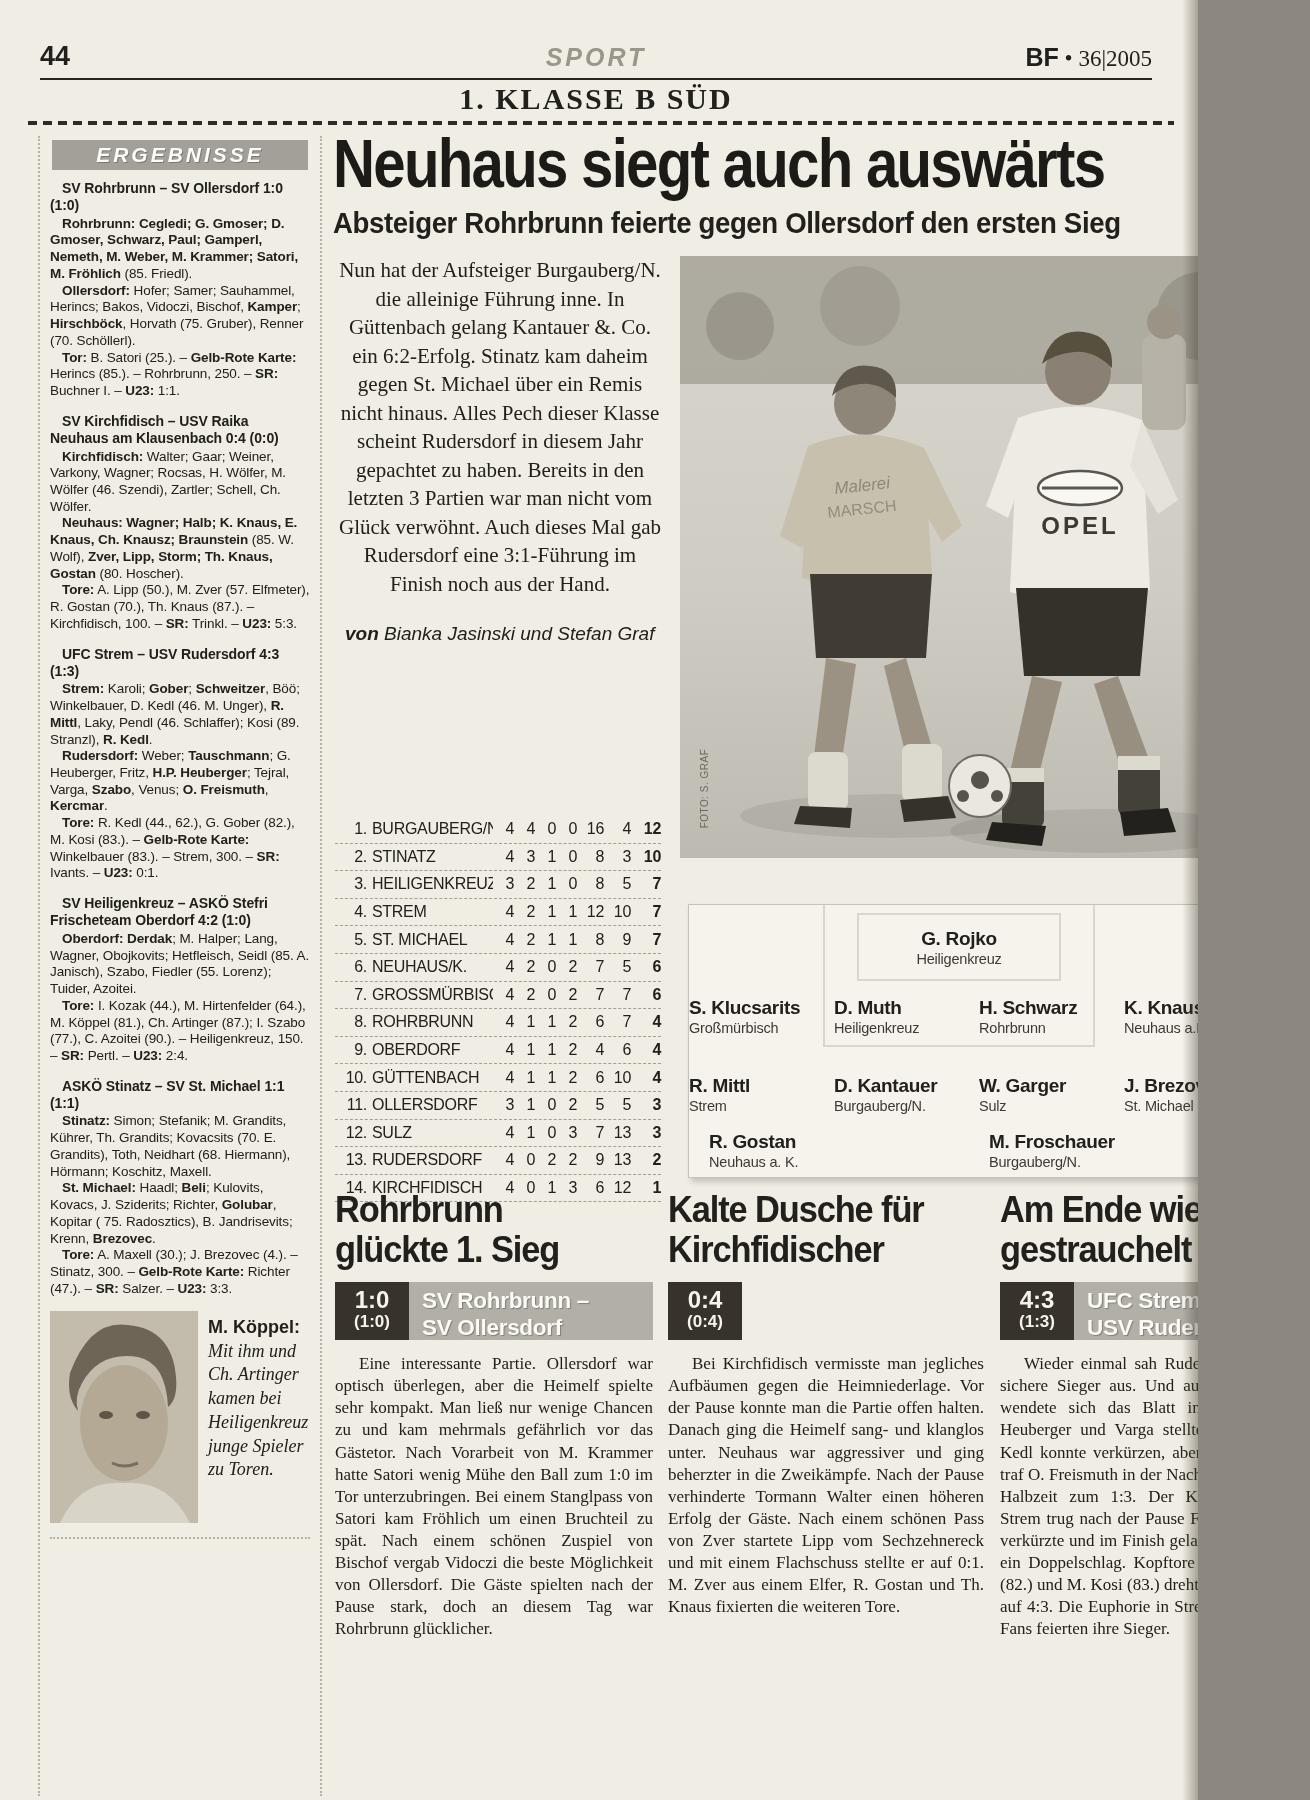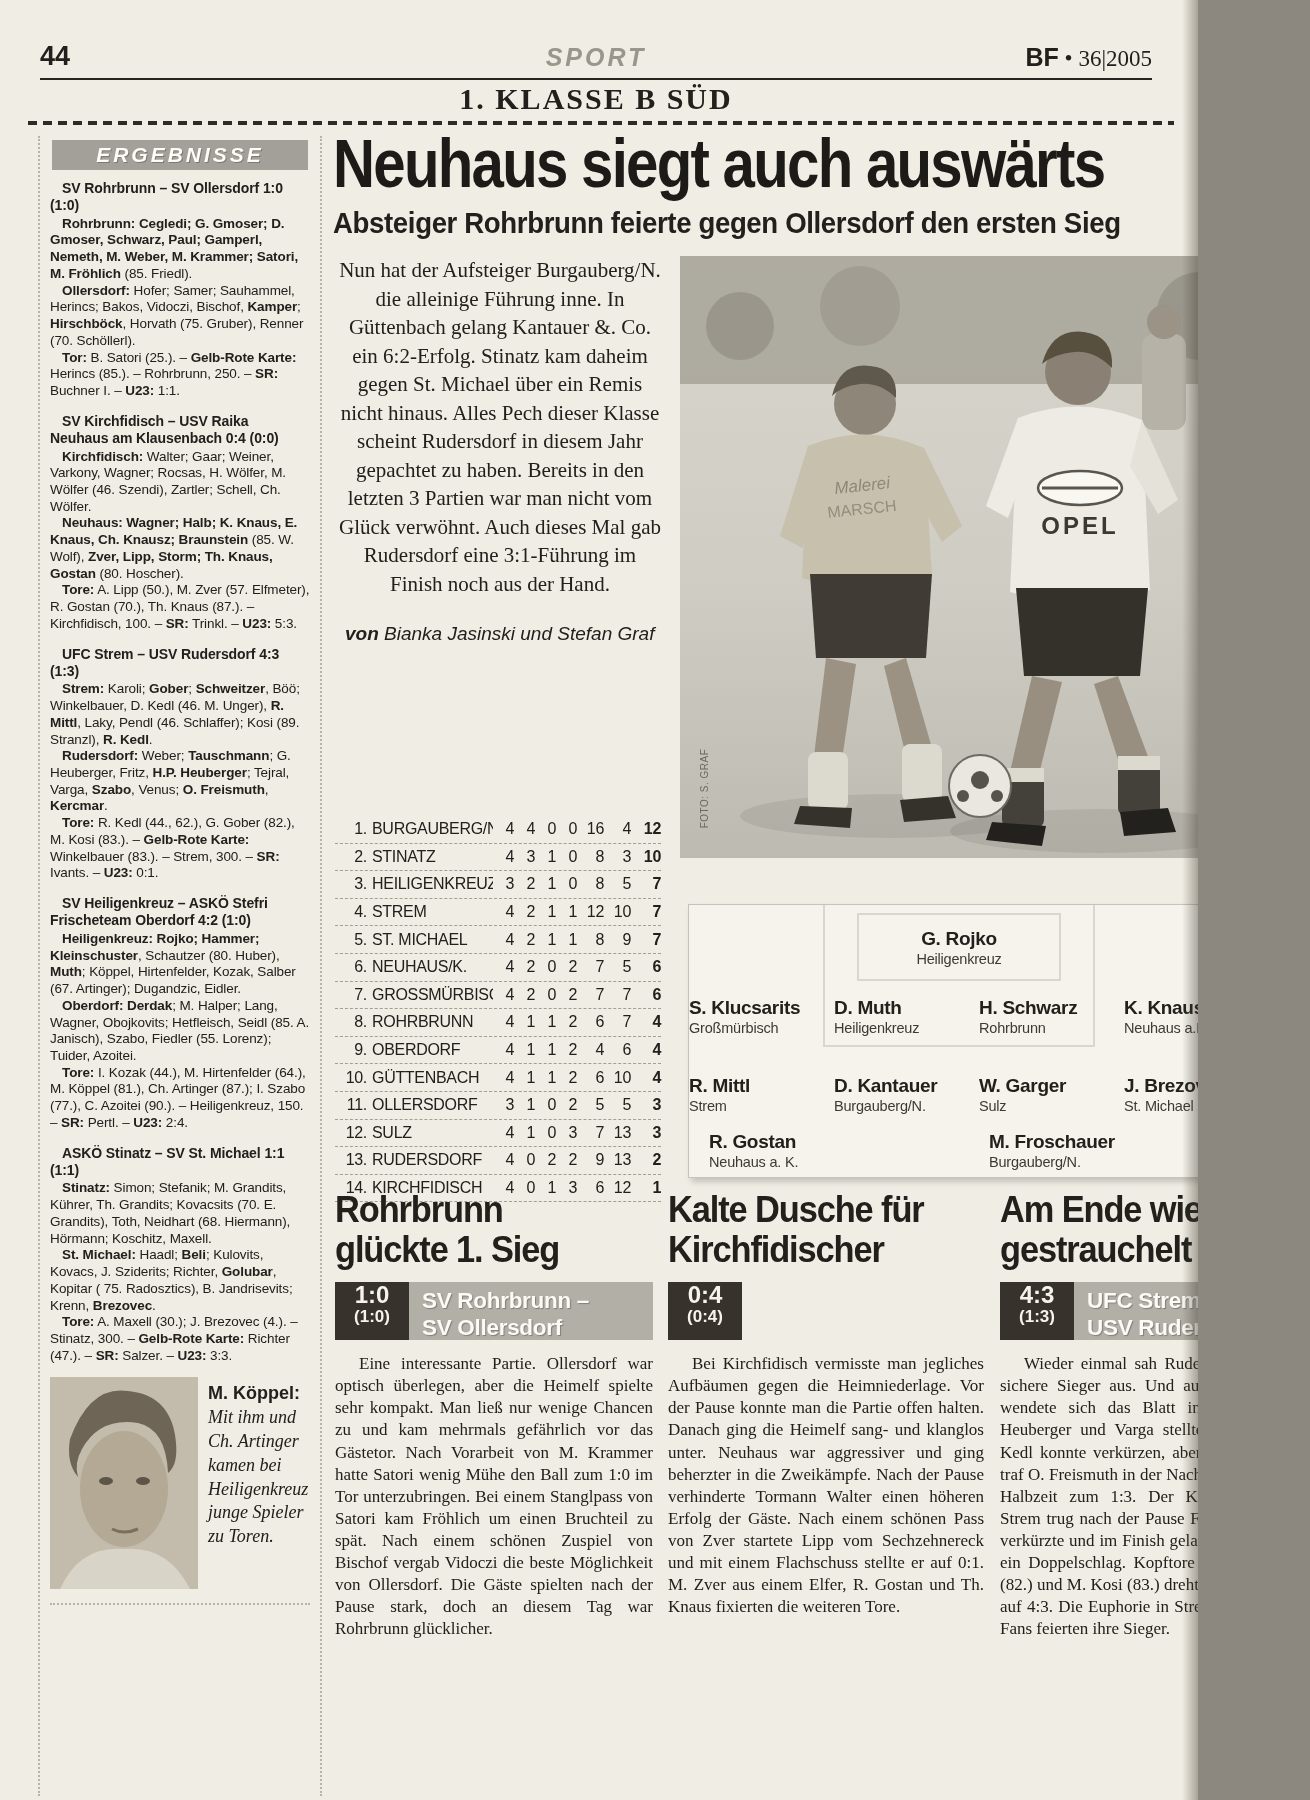--- a/index.html
+++ b/index.html
@@ -76,21 +76,21 @@
   .tow-row .slot{flex:1;}
   .tow-r2{top:92px;} .tow-r3{top:170px;}
   .tow-a1{position:absolute;left:20px;top:226px;width:220px;}
   .tow-a2{position:absolute;left:300px;top:226px;width:240px;}
   
   .article{position:absolute;top:1190px;}
   .art1{left:335px;width:318px;} .art2{left:668px;width:316px;} .art3{left:1000px;width:302px;}
   .art-head{font-size:37px;font-weight:800;letter-spacing:-1.2px;line-height:1.07;
             transform:scaleX(.93);transform-origin:left top;white-space:nowrap;}
   .scorebox{margin-top:13px;display:flex;height:58px;}
-  .score-left{width:74px;flex:none;background:#37332c;color:#f5f3ec;text-align:center;box-sizing:border-box;}
+  .score-left{width:74px;flex:none;background:#37332c;color:#f5f3ec;text-align:center;padding-top:5px;box-sizing:border-box;}
   .score-left .s1{font-size:24px;font-weight:800;line-height:1.05;}
   .score-left .s2{font-size:17px;font-weight:800;}
   .score-right{flex:1;background:#b2afa7;color:#fbfaf5;font-weight:800;font-size:22.5px;line-height:1.2;
             padding:5px 0 0 13px;letter-spacing:-0.3px;text-shadow:1px 1px 1px rgba(0,0,0,.28);}
   .art-body{margin:13px 0 0 0;font-family:"Liberation Serif",serif;font-size:17px;line-height:1.3;
             text-align:justify;text-indent:24px;}
 </style>
 </head>
 <body>
 
@@ -121,21 +121,20 @@
       <p><span></span><span class="b">Tore:</span><span> A. Lipp (50.), M. Zver (57. Elfmeter), R. Gostan (70.), Th. Knaus (87.). – Kirchfidisch, 100. – </span><span class="b">SR:</span><span> Trinkl. – </span><span class="b">U23:</span><span> 5:3.</span></p>
     </div>
     <div class="match">
       <div class="mtitle">UFC Strem – USV Rudersdorf 4:3 (1:3)</div>
       <p><span></span><span class="b">Strem:</span><span> Karoli; </span><span class="b">Gober</span><span>; </span><span class="b">Schweitzer</span><span>, Böö; Winkelbauer, D. Kedl (46. M. Unger), </span><span class="b">R. Mittl</span><span>, Laky, Pendl (46. Schlaffer); Kosi (89. Stranzl), </span><span class="b">R. Kedl</span><span>.</span></p>
       <p><span></span><span class="b">Rudersdorf:</span><span> Weber; </span><span class="b">Tauschmann</span><span>; G. Heuberger, Fritz, </span><span class="b">H.P. Heuberger</span><span>; Tejral, Varga, </span><span class="b">Szabo</span><span>, Venus; </span><span class="b">O. Freismuth</span><span>, </span><span class="b">Kercmar</span><span>.</span></p>
       <p><span></span><span class="b">Tore:</span><span> R. Kedl (44., 62.), G. Gober (82.), M. Kosi (83.). – </span><span class="b">Gelb-Rote Karte:</span><span> Winkelbauer (83.). – Strem, 300. – </span><span class="b">SR:</span><span> Ivants. – </span><span class="b">U23:</span><span> 0:1.</span></p>
     </div>
     <div class="match">
       <div class="mtitle">SV Heiligenkreuz – ASKÖ Stefri Frischeteam Oberdorf 4:2 (1:0)</div>
-      <p><span></span><span class="b">Heiligenkreuz: Rojko; Hammer; Kleinschuster</span><span>, Schautzer (80. Huber), </span><span class="b">Muth</span><span>; Köppel, Hirtenfelder, Kozak, Salber (67. Artinger); Dugandzic, Eidler.</span></p>
       <p><span></span><span class="b">Oberdorf: Derdak</span><span>; M. Halper; Lang, Wagner, Obojkovits; Hetfleisch, Seidl (85. A. Janisch), Szabo, Fiedler (55. Lorenz); Tuider, Azoitei.</span></p>
       <p><span></span><span class="b">Tore:</span><span> I. Kozak (44.), M. Hirtenfelder (64.), M. Köppel (81.), Ch. Artinger (87.); I. Szabo (77.), C. Azoitei (90.). – Heiligenkreuz, 150. – </span><span class="b">SR:</span><span> Pertl. – </span><span class="b">U23:</span><span> 2:4.</span></p>
     </div>
     <div class="match">
       <div class="mtitle">ASKÖ Stinatz – SV St. Michael 1:1 (1:1)</div>
       <p><span></span><span class="b">Stinatz:</span><span> Simon; Stefanik; M. Grandits, Kührer, Th. Grandits; Kovacsits (70. E. Grandits), Toth, Neidhart (68. Hiermann), Hörmann; Koschitz, Maxell.</span></p>
       <p><span></span><span class="b">St. Michael:</span><span> Haadl; </span><span class="b">Beli</span><span>;  Kulovits, Kovacs, J. Sziderits; Richter, </span><span class="b">Golubar</span><span>, Kopitar ( 75. Radosztics), B. Jandrisevits;  Krenn, </span><span class="b">Brezovec</span><span>.</span></p>
       <p><span></span><span class="b">Tore:</span><span> A. Maxell (30.); J. Brezovec (4.). – Stinatz, 300. –  </span><span class="b">Gelb-Rote Karte:</span><span> Richter (47.). – </span><span class="b">SR:</span><span> Salzer. – </span><span class="b">U23:</span><span> 3:3.</span></p>
     </div>
 

